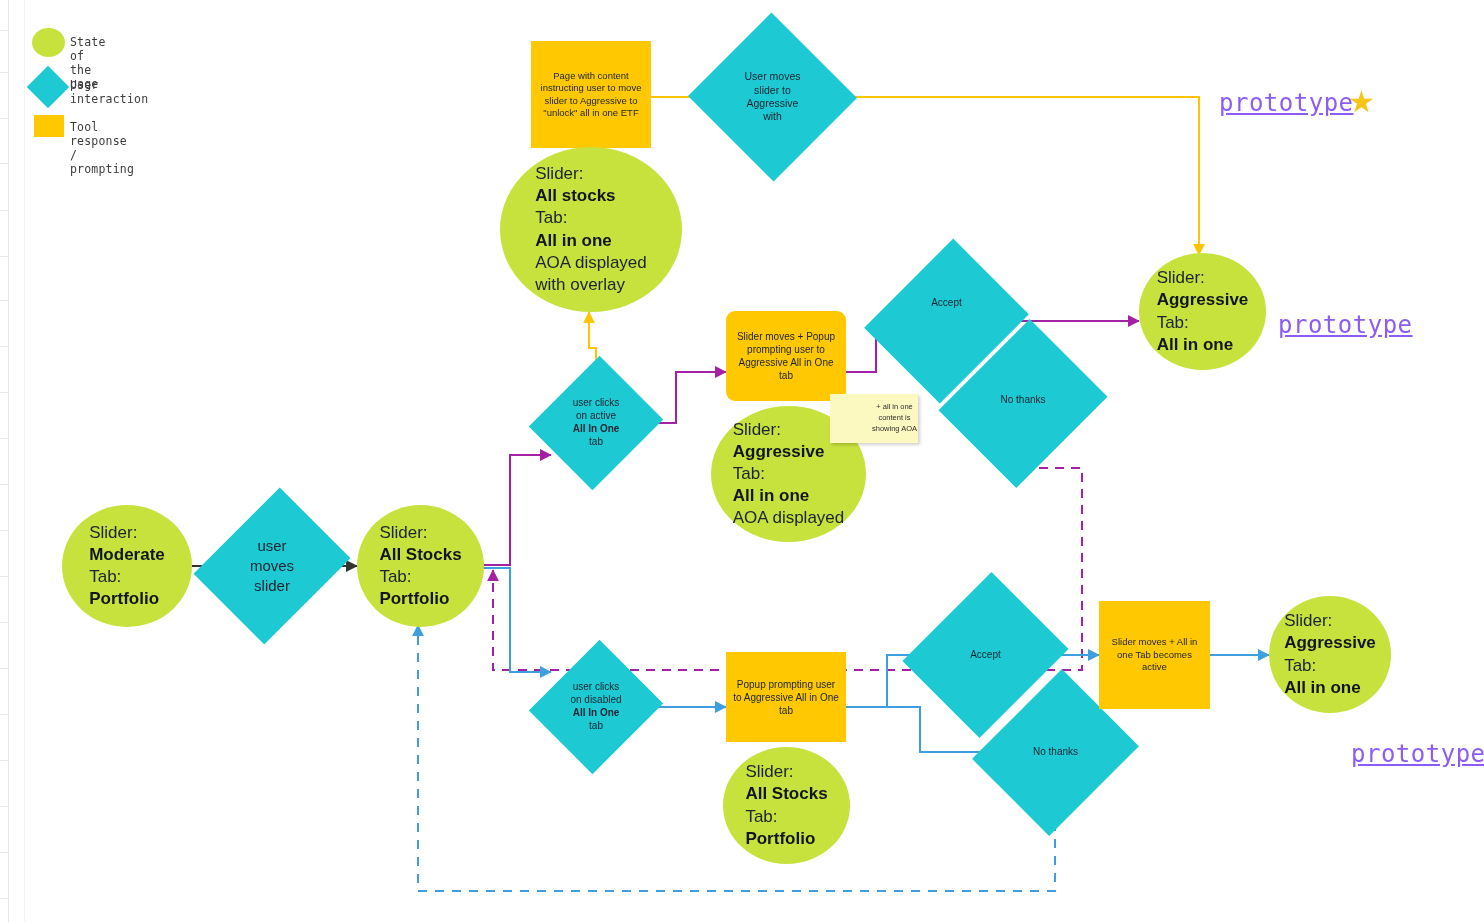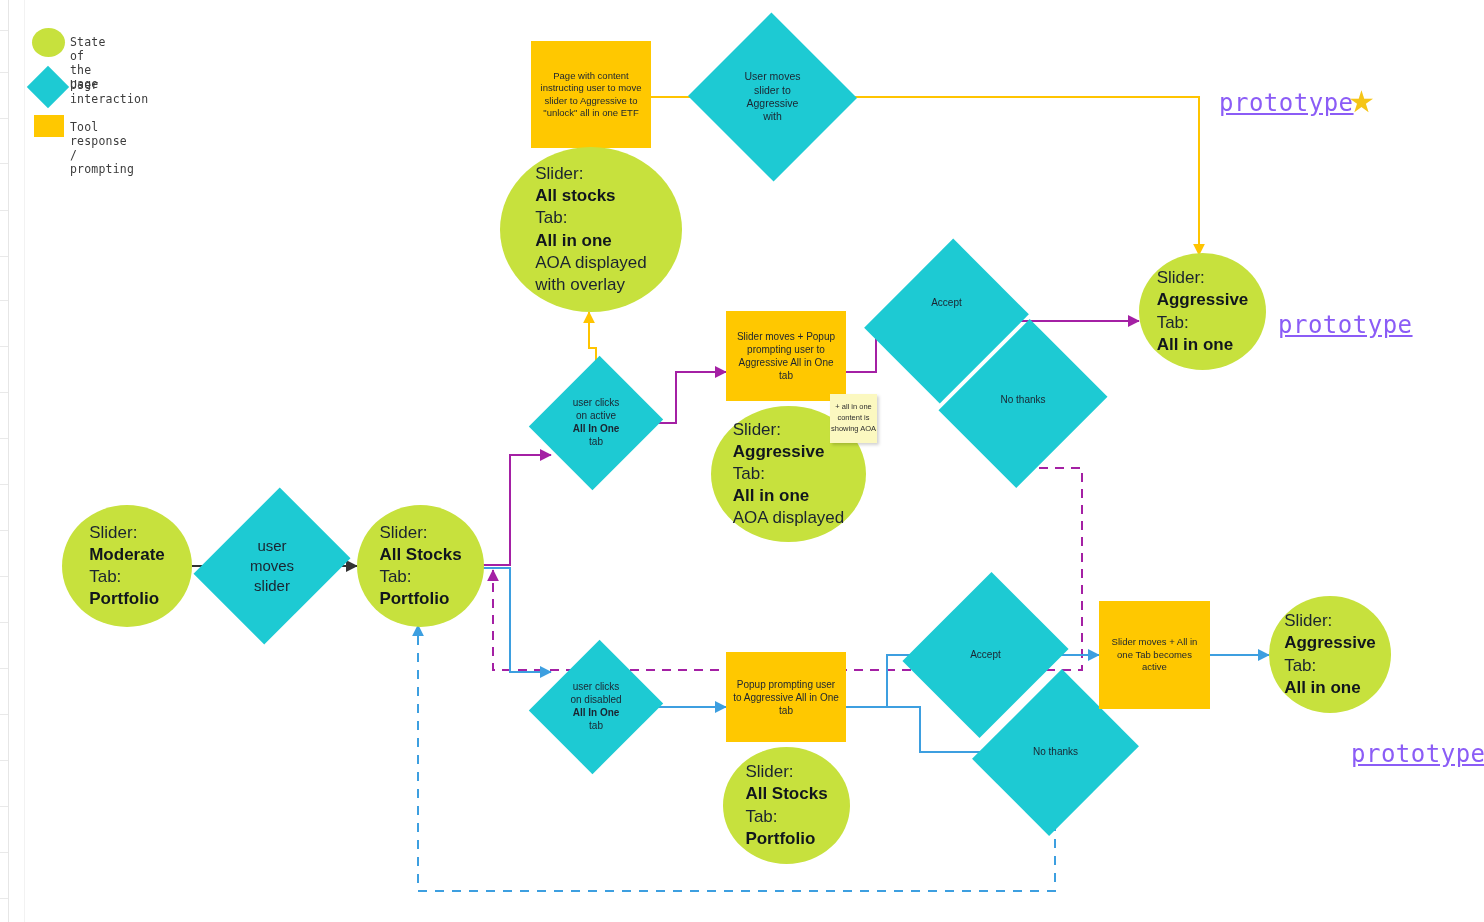--- a/index.html
+++ b/index.html
@@ -158,35 +158,35 @@
   <div class="node diamond-wrap" style="left:551px;top:373px;width:90px;height:100px;">
     <div class="diamond-shape"></div>
     <div class="diamond-txt" style="font-size:10px;width:76px;">
       <div>user clicks</div>
       <div>on active</div>
       <div style="font-weight:bold;">All In One</div>
       <div>tab</div>
     </div>
   </div>
 
-  <div class="node box" style="left:726px;top:311px;width:120px;height:90px;">
+  <div class="node box" style="left:726px;top:311px;width:120px;height:90px;border-radius:9px;">
     <div class="box-txt" style="font-size:10px;">Slider moves + Popup prompting user to Aggressive All in One tab</div>
   </div>
 
   <div class="node circle" style="left:711px;top:406px;width:155px;height:136px;">
     <div class="circle-txt">
       <div class="c-lbl">Slider:</div>
       <div class="c-strong">Aggressive</div>
       <div class="c-lbl">Tab:</div>
       <div class="c-strong">All in one</div>
       <div class="c-note">AOA displayed</div>
     </div>
   </div>
 
-  <div class="sticky" style="left:830px;top:394px;width:47px;height:49px;">
+  <div class="sticky" style="left:830px;top:394px;width:47px;height:49px;padding-left:41px;">
     <div class="sticky-txt">+ all in one content is showing AOA</div>
   </div>
 
   <div class="node diamond-wrap" style="left:893px;top:258px;width:107px;height:126px;">
     <div class="diamond-shape"></div>
     <div class="diamond-txt" style="font-size:10px;margin-top:-36px;">Accept</div>
   </div>
 
   <div class="node diamond-wrap" style="left:968px;top:339px;width:110px;height:129px;">
     <div class="diamond-shape"></div>

